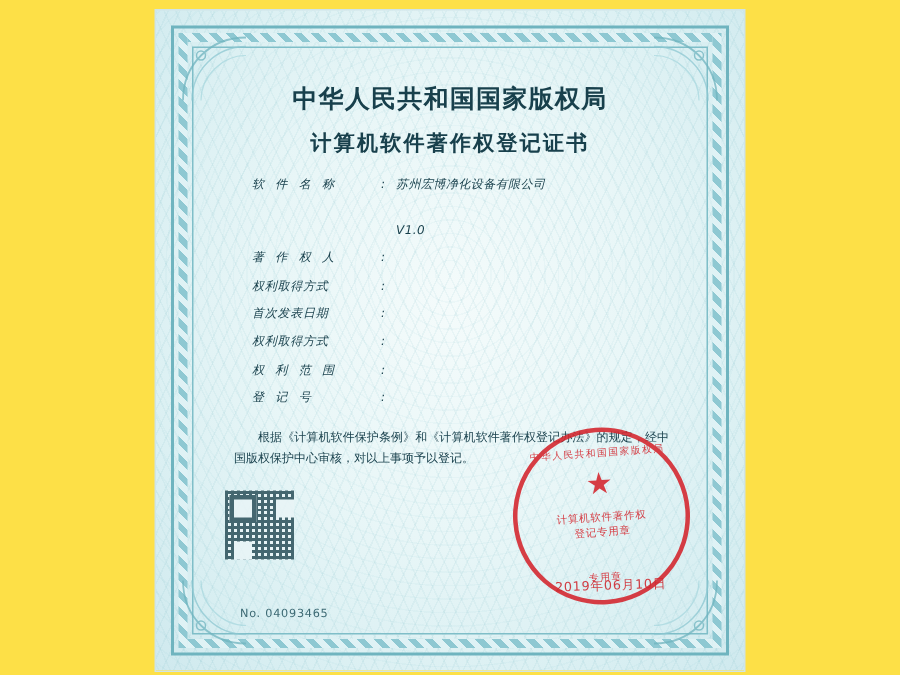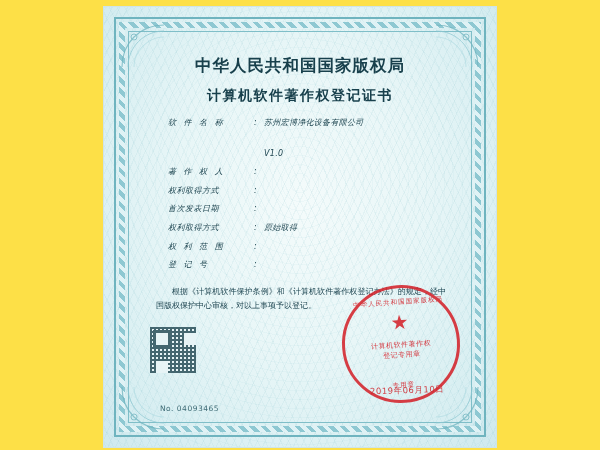--- a/index.html
+++ b/index.html
@@ -302,21 +302,20 @@
         </div>
 
         <div class="field-row">
           <div class="field-label tight">首次发表日期</div>
           <div class="field-colon">:</div>
         </div>
 
         <div class="field-row">
           <div class="field-label tight">权利取得方式</div>
           <div class="field-colon">:</div>
-          <div class="field-value">原始取得</div>
         </div>
 
         <div class="field-row">
           <div class="field-label">权 利 范 围</div>
           <div class="field-colon">:</div>
         </div>
 
         <div class="field-row">
           <div class="field-label">登 记 号</div>
           <div class="field-colon">:</div>

